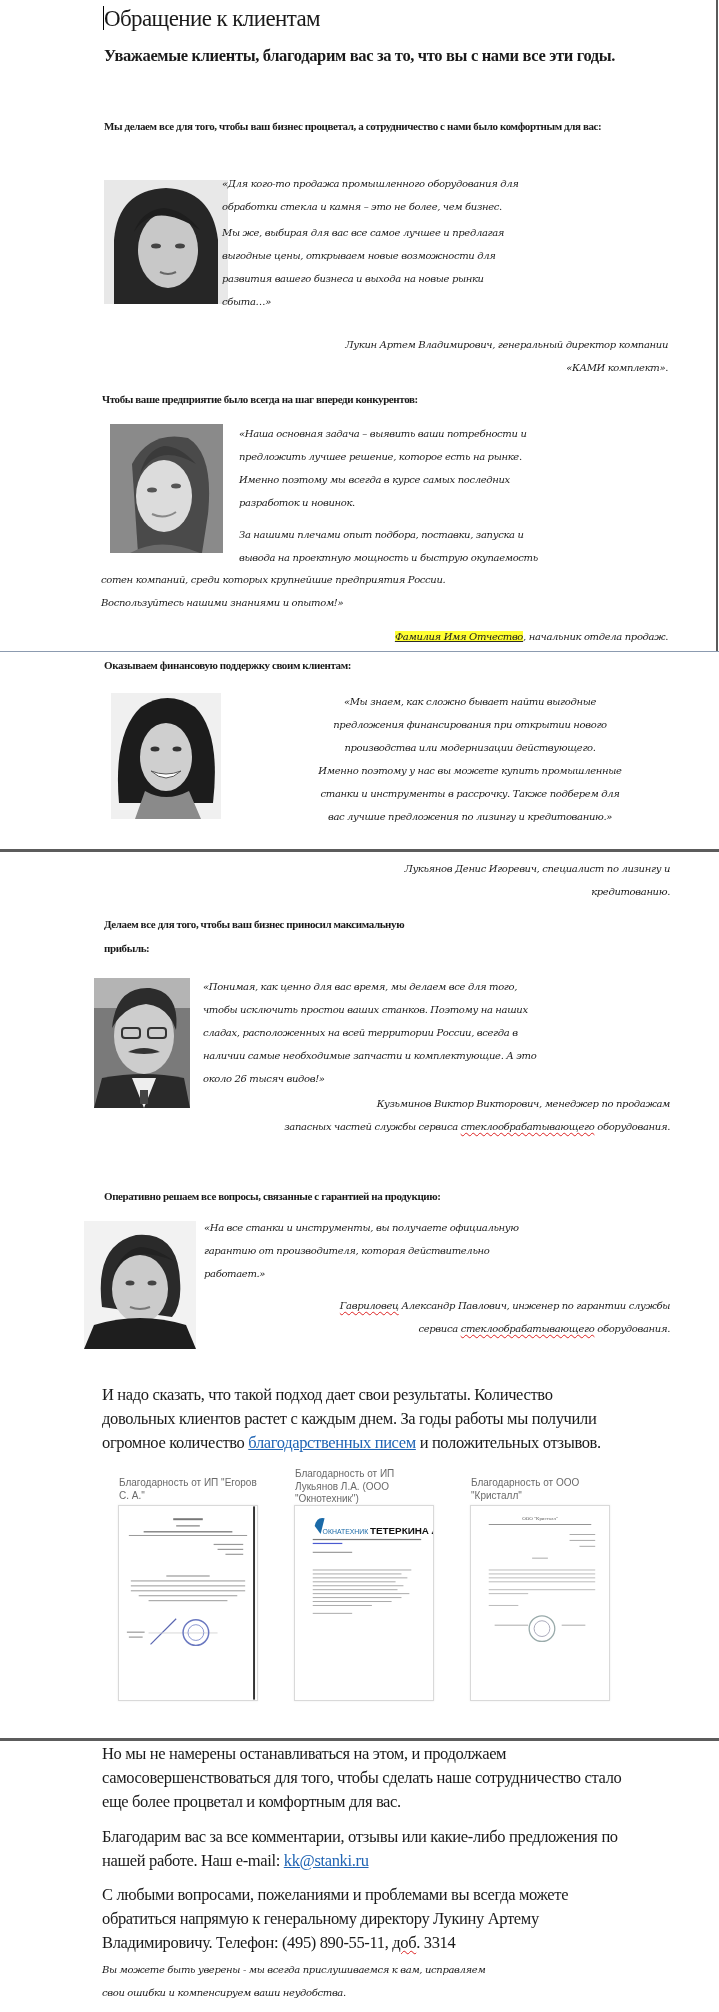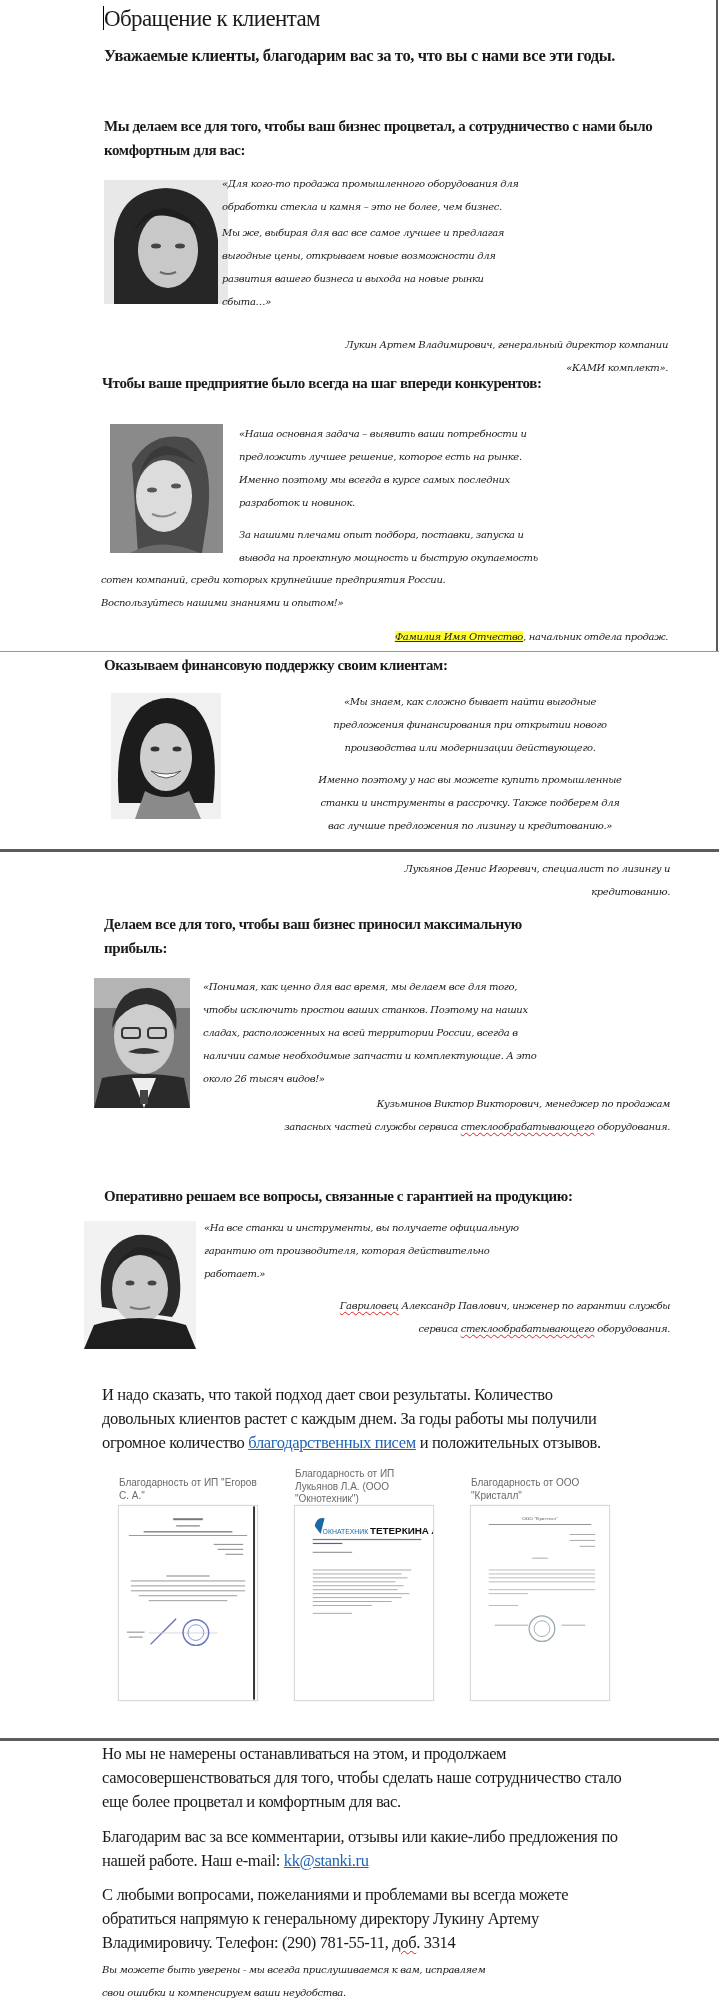--- a/index.html
+++ b/index.html
@@ -3,21 +3,21 @@
 <meta charset="utf-8">
 <style>
   * { box-sizing: border-box; margin: 0; padding: 0; }
   html, body { width: 719px; height: 2012px; background: #ffffff; overflow: hidden; }
   body { position: relative; font-family: "Liberation Serif", serif; color: #1a1a1a; }
 
   .abs { position: absolute; }
   .serif { font-family: "Liberation Serif", serif; }
   .ital { font-family: "DejaVu Serif", serif; font-style: italic; font-size: 10px; letter-spacing: -0.35px; line-height: 23px; }
   .body-txt { font-size: 16.5px; line-height: 24px; letter-spacing: -0.35px; }
-  .heading { font-size: 15px; font-weight: bold; line-height: 24px; letter-spacing: -0.4px; }
+  .heading { font-size: 11px; font-weight: bold; line-height: 24px; letter-spacing: -0.4px; }
   .right { text-align: right; }
 
   .right-border { position: absolute; left: 716px; top: 0; width: 2px; height: 652px; background: #5a5a5a; }
   .hr-thin { position: absolute; left: 0; width: 719px; height: 1px; background: #8c9bb0; }
   .hr-thick { position: absolute; left: 0; width: 719px; height: 3px; background: #5c5c5c; }
   .cursor { position: absolute; left: 103px; top: 6px; width: 1px; height: 24px; background: #000; }
 
   .photo { position: absolute; overflow: hidden; background: #bdbdbd; }
   .photo svg { width: 100%; height: 100%; display: block; }
 
@@ -59,21 +59,21 @@
   <div style="margin-top:3px;">Мы же, выбирая для вас все самое лучшее и предлагая</div>
   <div>выгодные цены, открываем новые возможности для</div>
   <div>развития вашего бизнеса и выхода на новые рынки</div>
   <div>сбыта…»</div>
 </div>
 <div class="abs ital right" style="left:180px; top:333px; width:488px;">
   <div>Лукин Артем Владимирович, генеральный директор компании</div>
   <div>«КАМИ комплект».</div>
 </div>
 
-<div class="abs heading" style="left:102px; top:371px; width:600px;">Чтобы ваше предприятие было всегда на шаг впереди конкурентов:</div>
+<div class="abs heading" style="left:102px; top:387px; width:600px;">Чтобы ваше предприятие было всегда на шаг впереди конкурентов:</div>
 <div class="photo" style="left:110px; top:424px; width:113px; height:129px;">
   <svg viewBox="0 0 113 129">
     <rect width="113" height="129" fill="#8a8a8a"></rect>
     <path d="M28 129 L22 40 Q40 6 78 14 Q104 30 98 90 L92 129 Z" fill="#4a4a4a"></path>
     <ellipse cx="54" cy="72" rx="28" ry="36" fill="#dcdcdc"></ellipse>
     <path d="M30 50 Q48 18 86 40 Q70 22 54 22 Q36 26 30 50 Z" fill="#3a3a3a"></path>
     <ellipse cx="42" cy="66" rx="5" ry="2.5" fill="#555"></ellipse>
     <ellipse cx="66" cy="62" rx="5" ry="2.5" fill="#555"></ellipse>
     <path d="M42 90 Q54 96 66 88" stroke="#888" stroke-width="2" fill="none"></path>
     <path d="M20 129 Q50 112 90 129 Z" fill="#6a6a6a"></path>
@@ -104,21 +104,21 @@
     <ellipse cx="44" cy="56" rx="4.5" ry="2.5" fill="#333"></ellipse>
     <ellipse cx="66" cy="56" rx="4.5" ry="2.5" fill="#333"></ellipse>
     <path d="M40 78 Q55 92 70 78 Q55 84 40 78 Z" fill="#fff" stroke="#555"></path>
     <path d="M24 126 L34 98 Q55 110 78 98 L90 126 Z" fill="#8a8a8a"></path>
   </svg>
 </div>
 <div class="abs ital" style="left:230px; top:690px; width:480px;text-align:center;">
   <div>«Мы знаем, как сложно бывает найти выгодные</div>
   <div>предложения финансирования при открытии нового</div>
   <div>производства или модернизации действующего.</div>
-  <div style="margin-top:9px;">Именно поэтому у нас вы можете купить промышленные</div>
+  <div style="">Именно поэтому у нас вы можете купить промышленные</div>
   <div>станки и инструменты в рассрочку. Также подберем для</div>
   <div>вас лучшие предложения по лизингу и кредитованию.»</div>
 </div>
 <div class="abs ital right" style="left:200px; top:857px; width:470px;">
   <div>Лукьянов Денис Игоревич, специалист по лизингу и</div>
   <div>кредитованию.</div>
 </div>
 
 <div class="abs heading" style="left:104px; top:912px; width:600px;">
   <div>Делаем все для того, чтобы ваш бизнес приносил максимальную</div>
@@ -269,18 +269,18 @@
   <div>самосовершенствоваться для того, чтобы сделать наше сотрудничество стало</div>
   <div>еще более процветал и комфортным для вас.</div>
 </div>
 <div class="abs serif body-txt" style="left:102px; top:1825px; width:610px;">
   <div>Благодарим вас за все комментарии, отзывы или какие-либо предложения по</div>
   <div><span>нашей работе. Наш e-mail: </span><a class="link">kk@stanki.ru</a></div>
 </div>
 <div class="abs serif body-txt" style="left:102px; top:1883px; width:610px;">
   <div>С любыми вопросами, пожеланиями и проблемами вы всегда можете</div>
   <div>обратиться напрямую к генеральному директору Лукину Артему</div>
-  <div><span>Владимировичу. Телефон: (290) 781-55-11, </span><span class="spell">доб</span><span>. 3314</span></div>
+  <div><span>Владимировичу. Телефон: (495) 890-55-11, </span><span class="spell">доб</span><span>. 3314</span></div>
 </div>
 <div class="abs ital" style="left:102px; top:1958px; width:610px;">
   <div>Вы можете быть уверены - мы всегда прислушиваемся к вам, исправляем</div>
   <div>свои ошибки и компенсируем ваши неудобства.</div>
 </div>
 
 </body></html>

